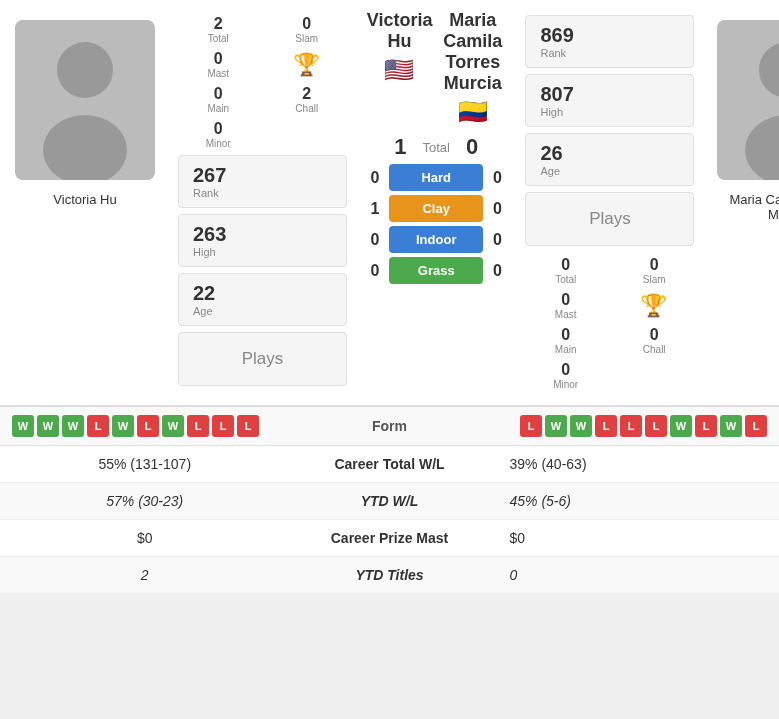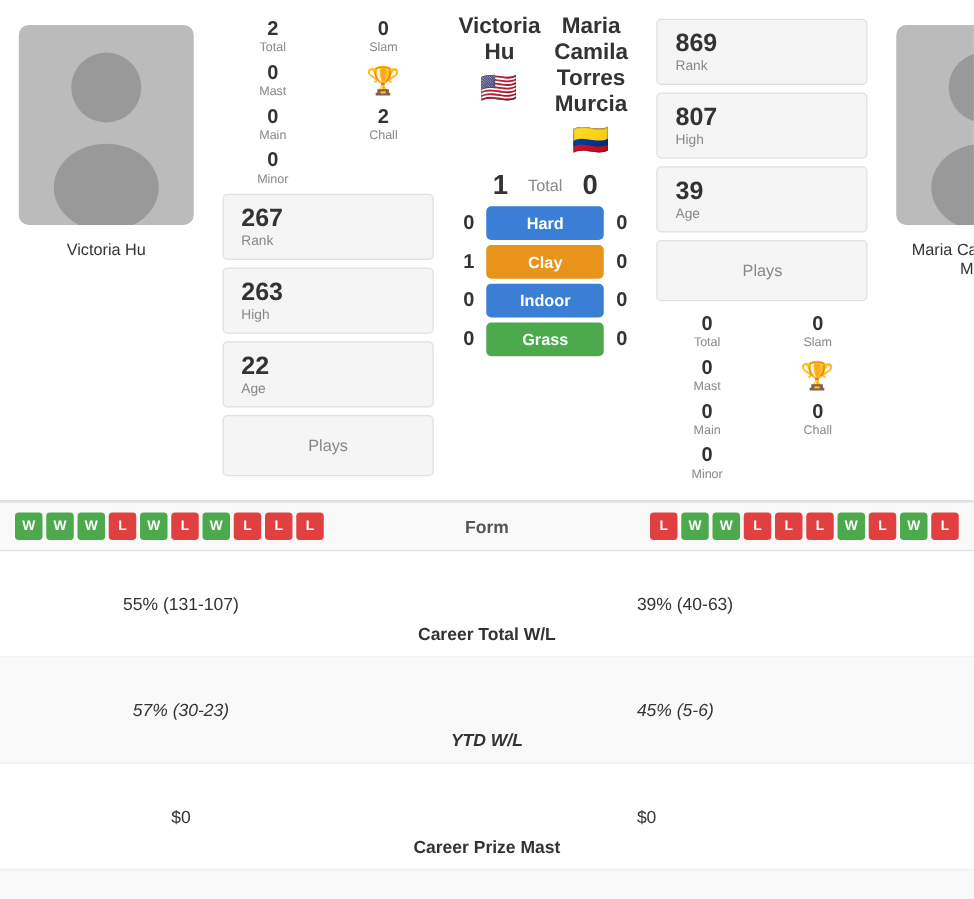--- a/index.html
+++ b/index.html
@@ -198,21 +198,20 @@
       color: #333;
       padding: 0 20px;
     }
 
     .stats-cell-center {
       flex: 0 0 200px;
       text-align: center;
       font-size: 14px;
       font-weight: bold;
       color: #333;
-      margin-top: 48px;
     }
 
     .stats-cell-right {
       flex: 1;
       text-align: left;
       font-size: 14px;
       color: #333;
       padding: 0 20px;
     }
 
@@ -266,21 +265,21 @@
     .plays-box-inner {
       background: #f5f5f5;
       border: 1px solid #e0e0e0;
       border-radius: 4px;
       padding: 16px 14px;
       text-align: center;
       width: 100%;
     }
 
     .plays-text {
-      font-size: 13px;
+      font-size: 17px;
       color: #888;
     }
 
   </style>
 </head>
 <body>
 
 <div class="top-section">
 
   <div class="player-photo">
@@ -383,21 +382,21 @@
   <div class="right-info-panel">
     <div class="info-box">
       <div class="info-box-value">869</div>
       <div class="info-box-label">Rank</div>
     </div>
     <div class="info-box">
       <div class="info-box-value">807</div>
       <div class="info-box-label">High</div>
     </div>
     <div class="info-box">
-      <div class="info-box-value">39</div>
+      <div class="info-box-value">26</div>
       <div class="info-box-label">Age</div>
     </div>
     <div class="plays-box-inner">
       <div class="plays-text">Plays</div>
     </div>
     <div class="stats-grid" style="margin-top:4px;">
       <div class="stat-item">
         <span class="stat-value">0</span>
         <span class="stat-label">Total</span>
       </div>

